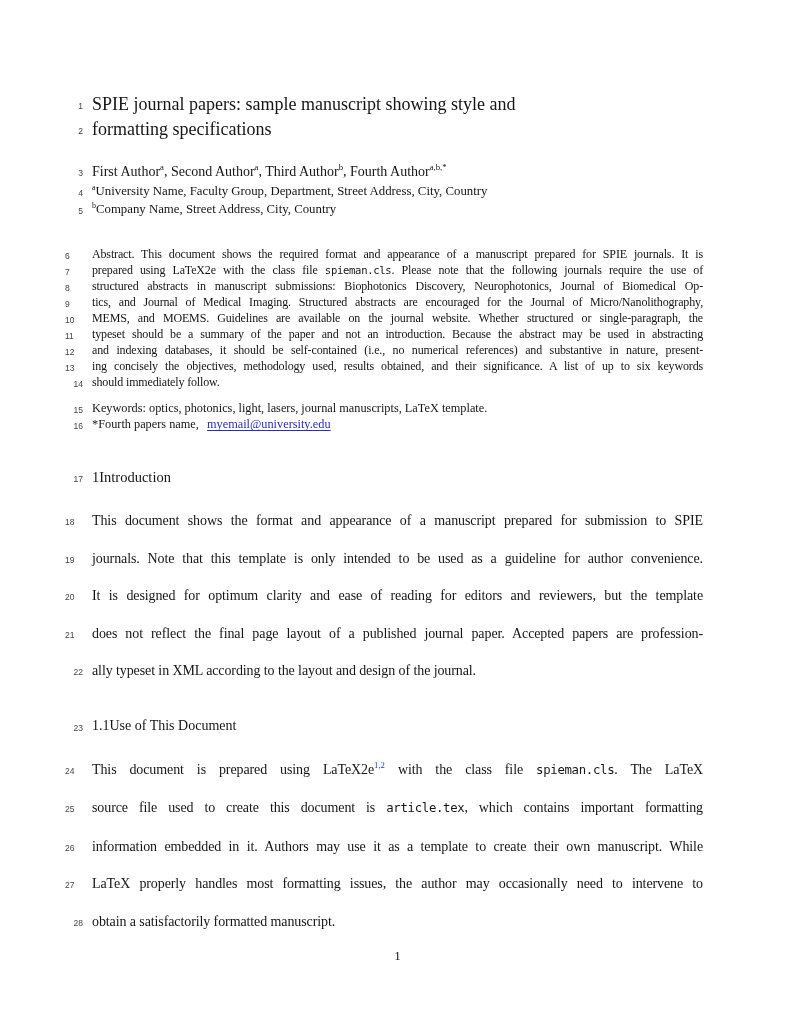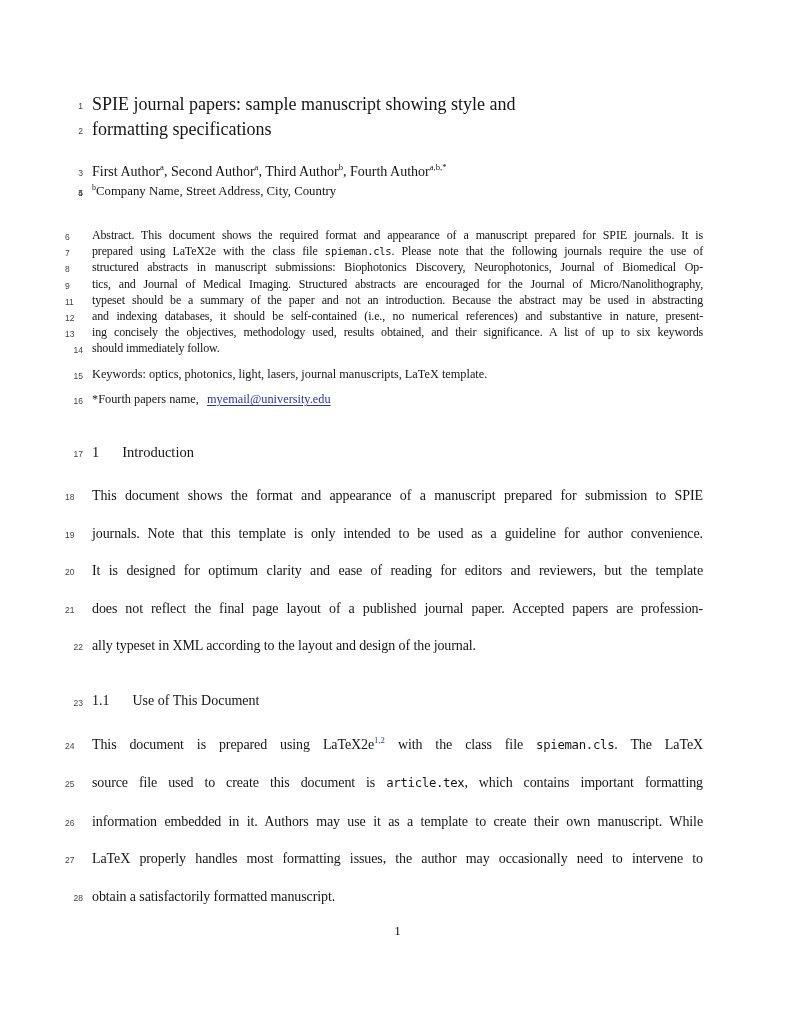--- a/index.html
+++ b/index.html
@@ -33,66 +33,67 @@
   }
   .just { text-align: justify; text-align-last: justify; }
 
   .title-line   { font-size: 18px;   line-height: 25px; }
   .authors-line { font-size: 14px;   line-height: 19px; margin-top: 20px; }
   .affil-line   { font-size: 12.8px; line-height: 18.3px; }
   .affil-block  { margin-top: 1px; }
   .abstract-block { margin-top: 27px; }
   .abs-line     { font-size: 12px;   line-height: 16.1px; letter-spacing: -0.15px; }
   .keywords-line{ font-size: 12.3px; line-height: 16px; margin-top: 10px; }
-  .contact-line { font-size: 12.3px; line-height: 16px; margin-top: 9px; }
+  .contact-line { font-size: 12.3px; line-height: 16px; }
   .section-heading    { font-size: 14.5px; line-height: 20px; margin-top: 35px; }
   .body-block   { margin-top: 15px; }
   .body-line    { font-size: 14px; line-height: 37.5px; letter-spacing: -0.1px; }
   .subsection-heading { font-size: 14px; line-height: 20px; margin-top: 26px; }
   .page-number-line {
     margin-top: 8px;
     text-align: center;
     font-size: 13px;
     line-height: 16px;
   }
 
   
   .seg-b { font-weight: normal; }
   .seg-i { }
   .seg-m { font-family: "DejaVu Sans Mono", monospace; font-size: 0.88em; letter-spacing: -0.3px; }
   .seg-sup { vertical-align: super; font-size: 0.62em; line-height: 0; letter-spacing: 0; }
   .seg-l { color: var(--link, #2a2fb4); }
   .seg-sup.seg-l { color: var(--citation, #2433c8); }
   .seg-u { text-decoration: underline; text-underline-offset: 2px; }
-  .seg-gap { margin-left: 23px; }
+  .seg-gap { margin-left: 0; }
   .seg-ml { margin-left: 5px; }
 </style>
 </head>
 <body>
 
 <div class="sheet">
   <div class="content">
 
     <div class="title-block">
       <div class="line title-line"><span class="lnum">1</span><span class="ltext"><span class="seg-b">SPIE journal papers: sample manuscript showing style and</span></span></div>
       <div class="line title-line"><span class="lnum">2</span><span class="ltext"><span class="seg-b">formatting specifications</span></span></div>
     </div>
 
     <div class="line authors-line"><span class="lnum">3</span><span class="ltext"><span class="seg-b">First Author</span><span class="seg-sup">a</span><span class="seg-b">, Second Author</span><span class="seg-sup">a</span><span class="seg-b">, Third Author</span><span class="seg-sup">b</span><span class="seg-b">, Fourth Author</span><span class="seg-sup">a,b,*</span></span></div>
 
     <div class="affil-block">
-      <div class="line affil-line"><span class="lnum">4</span></div>
+      <div class="line affil-line"><span class="lnum">4</span><span class="ltext"><span class="seg-sup">a</span><span>University Name, Faculty Group, Department, Street Address, City, Country</span></span></div>
       <div class="line affil-line"><span class="lnum">5</span><span class="ltext"><span class="seg-sup">b</span><span>Company Name, Street Address, City, Country</span></span></div>
     </div>
 
     <div class="abstract-block">
       <div class="line abs-line just"><span class="lnum">6</span><span class="ltext"><span class="seg-b">Abstract.</span><span> This document shows the required format and appearance of a manuscript prepared for SPIE journals. It is</span></span></div>
       <div class="line abs-line just"><span class="lnum">7</span><span class="ltext"><span>prepared using LaTeX2e with the class file </span><span class="seg-m">spieman.cls</span><span>. Please note that the following journals require the use of</span></span></div>
       <div class="line abs-line just"><span class="lnum">8</span><span class="ltext"><span>structured abstracts in manuscript submissions: </span><span class="seg-i">Biophotonics Discovery</span><span>, </span><span class="seg-i">Neurophotonics</span><span>, </span><span class="seg-i">Journal of Biomedical Op-</span></span></div>
       <div class="line abs-line just"><span class="lnum">9</span><span class="ltext"><span class="seg-i">tics</span><span>, and </span><span class="seg-i">Journal of Medical Imaging</span><span>. Structured abstracts are encouraged for the </span><span class="seg-i">Journal of Micro/Nanolithography,</span></span></div>
+      <div class="line abs-line just"><span class="lnum">10</span><span class="ltext"><span class="seg-i">MEMS, and MOEMS</span><span>. Guidelines are available on the journal website. Whether structured or single-paragraph, the</span></span></div>
       <div class="line abs-line just"><span class="lnum">11</span><span class="ltext"><span>typeset should be a summary of the paper and not an introduction. Because the abstract may be used in abstracting</span></span></div>
       <div class="line abs-line just"><span class="lnum">12</span><span class="ltext"><span>and indexing databases, it should be self-contained (i.e., no numerical references) and substantive in nature, present-</span></span></div>
       <div class="line abs-line just"><span class="lnum">13</span><span class="ltext"><span>ing concisely the objectives, methodology used, results obtained, and their significance. A list of up to six keywords</span></span></div>
       <div class="line abs-line"><span class="lnum">14</span><span class="ltext"><span>should immediately follow.</span></span></div>
     </div>
 
     <div class="line keywords-line"><span class="lnum">15</span><span class="ltext"><span class="seg-b">Keywords:</span><span> optics, photonics, light, lasers, journal manuscripts, LaTeX template.</span></span></div>
 
     <div class="line contact-line"><span class="lnum">16</span><span class="ltext"><span>*Fourth papers name, </span><span class="seg-l seg-u seg-ml">myemail@university.edu</span></span></div>
 

